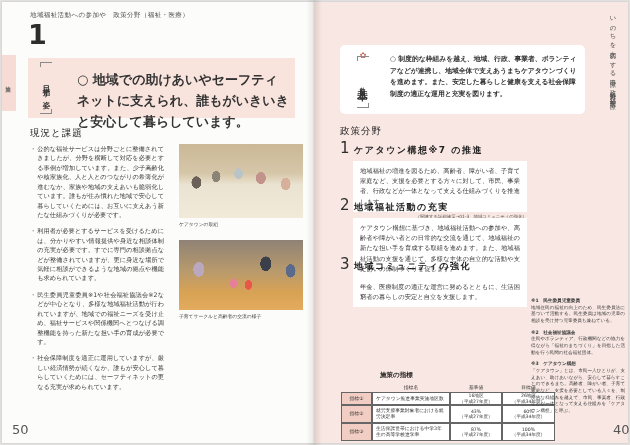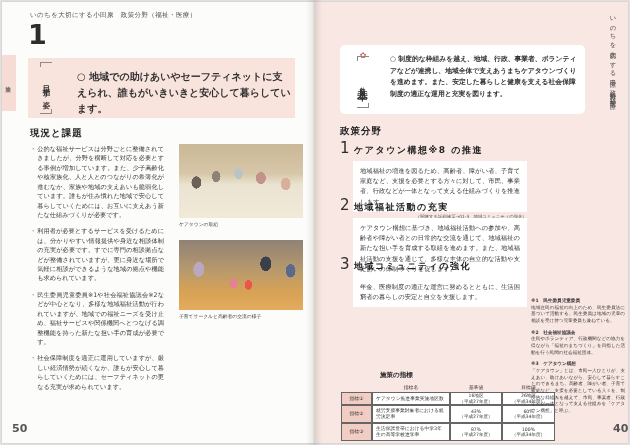--- a/index.html
+++ b/index.html
@@ -18,22 +18,22 @@
   .lp-header{position:absolute;left:28px;top:9px;font-size:6.5px;letter-spacing:.4px;color:#4a4a4a;}
   .lp-title{position:absolute;left:26px;top:19px;display:flex;align-items:flex-end;gap:8px;color:#2d2d2d;}
   .lp-title .num{font-size:27px;line-height:1;font-weight:600;}
   .lp-title .txt{font-size:20px;font-weight:700;letter-spacing:2.5px;padding-bottom:2px;}
   .goal-box{position:absolute;left:26px;top:56px;width:267px;height:60px;background:#f8e3dd;}
   .vlabel{position:relative;writing-mode:vertical-rl;font-weight:700;color:#333;text-align:center;}
   .vlabel::before,.vlabel::after{content:"";position:absolute;left:50%;width:11px;height:4px;transform:translateX(-50%);}
   .vlabel::before{top:-6px;border-top:1px solid #8a8a8a;border-left:1px solid #8a8a8a;}
   .vlabel::after{bottom:-6px;border-bottom:1px solid #8a8a8a;border-right:1px solid #8a8a8a;}
   .goal-label{position:absolute;left:13px;top:10px;height:40px;font-size:7.5px;letter-spacing:2.5px;}
-  .goal-text{position:absolute;left:49px;top:11px;width:214px;font-size:10px;font-weight:700;line-height:1.62;color:#333;}
-  .sec-head{font-size:9.5px;font-weight:700;letter-spacing:1px;color:#222;}
+  .goal-text{position:absolute;left:49px;top:11px;width:214px;font-size:13px;font-weight:700;line-height:1.62;color:#333;}
+  .sec-head{font-size:9.5px;font-weight:400;letter-spacing:1px;color:#222;}
   .lp-sec-head{position:absolute;left:28px;top:125px;}
   .issues{position:absolute;left:28px;top:142px;width:134px;}
   .issue{display:flex;gap:1px;margin-bottom:7px;font-size:6.2px;line-height:1.52;color:#3a3a3a;text-align:justify;}
   .issue .mk{flex:0 0 auto;}
   .photos{position:absolute;left:177px;top:142px;width:124px;}
   .photo{width:124px;border:0;}
   .photo-1{height:74px;background:
     radial-gradient(ellipse 8px 10px at 14% 52%,#6b6158 60%,transparent 62%),
     radial-gradient(ellipse 7px 9px at 30% 44%,#8c8378 60%,transparent 62%),
     radial-gradient(ellipse 7px 9px at 48% 40%,#b9c4c8 60%,transparent 62%),
@@ -41,21 +41,21 @@
     radial-gradient(ellipse 8px 10px at 86% 54%,#d6b09a 60%,transparent 62%),
     linear-gradient(180deg,#cab896 0%,#d7c7a9 40%,#eae3d1 55%,#f1ead9 100%);}
   .photo-2{height:70px;background:
     radial-gradient(ellipse 9px 12px at 16% 42%,#b9a8c0 60%,transparent 62%),
     radial-gradient(ellipse 6px 8px at 44% 62%,#e87f9a 60%,transparent 62%),
     radial-gradient(ellipse 6px 8px at 56% 64%,#e8574a 60%,transparent 62%),
     radial-gradient(ellipse 9px 12px at 70% 34%,#3a3f4a 60%,transparent 62%),
     radial-gradient(ellipse 8px 11px at 90% 44%,#5a6a8a 60%,transparent 62%),
     linear-gradient(180deg,#8f8275 0%,#b99a6c 45%,#d8a255 75%,#e3ab5e 100%);}
   .caption{font-size:4.8px;color:#444;margin:3px 0 13px 0;}
-  .pagenum{font-size:11px;color:#555;font-weight:bold;}
+  .pagenum{font-size:13px;color:#555;}
   .pn-left{position:absolute;left:10px;top:420px;}
 
   
   .policy-box{position:absolute;left:26px;top:43px;width:245px;height:69px;background:#ffffff;border-radius:5px;}
   .policy-side{position:absolute;left:10px;top:7px;width:26px;height:55px;display:flex;flex-direction:column;align-items:center;}
   .flower{font-size:8px;color:#c9685a;line-height:1;margin-bottom:2px;}
   .policy-label{height:40px;font-size:10.5px;letter-spacing:1px;}
   .policy-label .sub{font-size:5.5px;letter-spacing:0;}
   .policy-text{position:absolute;left:50px;top:9px;width:188px;font-size:6.8px;font-weight:600;line-height:1.72;color:#333;}
   .rp-sec-head{position:absolute;left:26px;top:123px;}
@@ -86,21 +86,21 @@
 </style>
 </head>
 <body>
 
 <div class="canvas">
 
   <div class="page page-left">
     <div class="lp-tab">
       <span>施策</span>
     </div>
-    <div class="lp-header">いのちを大切にする小田原　政策分野（福祉・医療）</div>
+    <div class="lp-header">地域福祉活動への参加や　政策分野（福祉・医療）</div>
     <div class="lp-title">
       <span class="num">1</span>
     </div>
 
     <div class="goal-box">
       <div class="vlabel goal-label">目指す姿</div>
       <div class="goal-text">○ 地域での助けあいやセーフティネットに支えられ、誰もがいきいきと安心して暮らしています。</div>
     </div>
 
     <div class="sec-head lp-sec-head">現況と課題</div>
@@ -143,21 +143,21 @@
         </div>
       </div>
       <div class="policy-text">○ 制度的な枠組みを越え、地域、行政、事業者、ボランティアなどが連携し、地域全体で支えあうまちケアタウンづくりを進めます。また、安定した暮らしと健康を支える社会保障制度の適正な運用と充実を図ります。</div>
     </div>
 
     <div class="sec-head rp-sec-head">政策分野</div>
 
     <div class="measure m1">
       <div class="m-row">
         <span class="m-num">1</span>
-        <span class="m-title">ケアタウン構想※8 の推進</span>
+        <span class="m-title">ケアタウン構想※7 の推進</span>
       </div>
       <div class="m-box">地域福祉の増進を図るため、高齢者、障がい者、子育て家庭など、支援を必要とする方々に対して、市民、事業者、行政などが一体となって支える仕組みづくりを推進します。</div>
       <div class="m-note">（関連する詳細施策→01-3　地域コミュニティの強化）</div>
     </div>
 
     <div class="measure m2">
       <div class="m-row">
         <span class="m-num">2</span>
         <span class="m-title">地域福祉活動の充実</span>
       </div>

